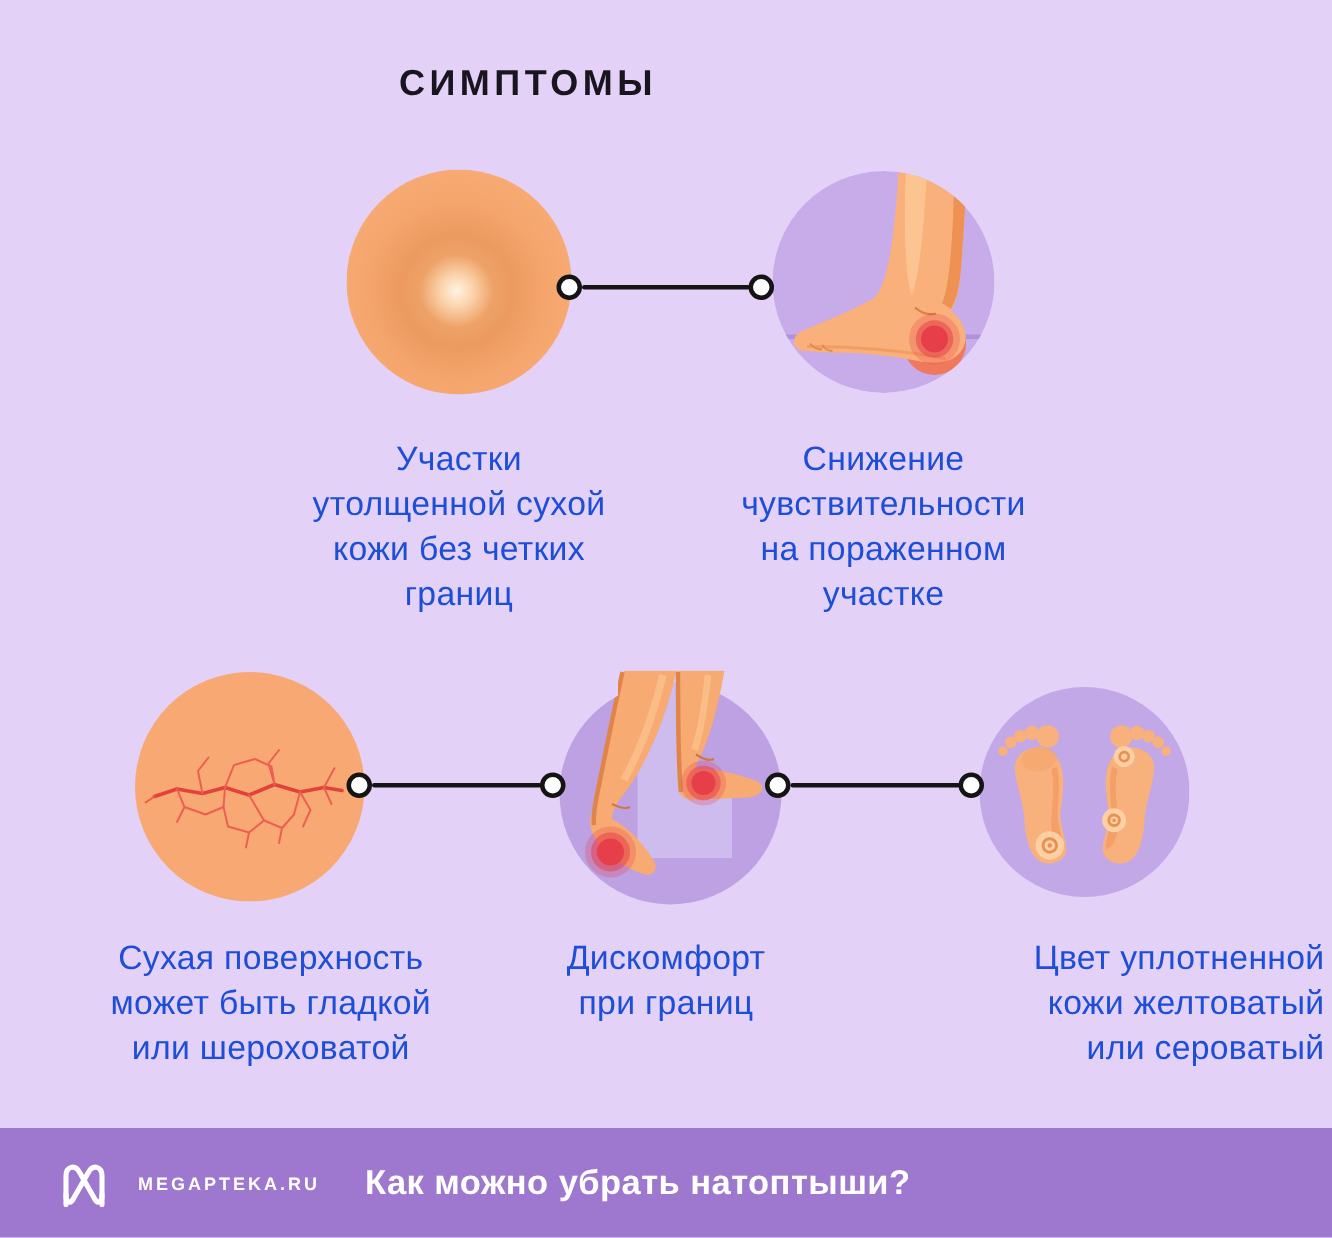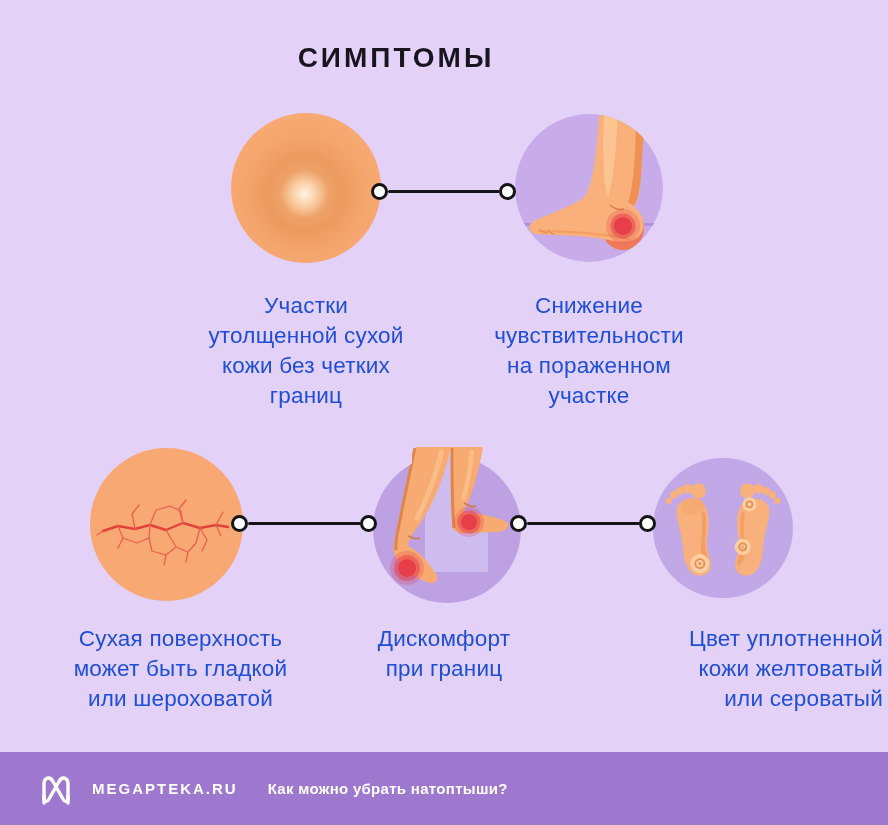--- a/index.html
+++ b/index.html
@@ -1,29 +1,29 @@
 <!DOCTYPE html>
 <html><head>
 <meta charset="utf-8">
 <style>
   html,body{margin:0;padding:0;}
   body{width:888px;height:825px;position:relative;overflow:hidden;
        background:#e3d1f7;font-family:"Liberation Sans",sans-serif;}
   .abs{position:absolute;}
   .title{left:0;top:42px;width:704px;text-align:center;
-         font-size:28px;font-weight:700;letter-spacing:3px;color:#18151f;padding-left:44px;}
+         font-size:24px;font-weight:700;letter-spacing:3px;color:#18151f;}
   .caption{text-align:center;white-space:pre-line;font-size:22.5px;line-height:30px;
            font-weight:500;color:#1d4ed8;letter-spacing:.2px;}
   .connector-line{height:3px;background:#141414;border-radius:2px;}
   .connector-ring{width:17px;height:17px;border:3.5px solid #141414;background:#ffffff;
                   border-radius:50%;box-sizing:border-box;}
   .footer{left:0;top:752px;width:888px;height:73px;background:#9d78ce;
           display:flex;align-items:center;}
-  .brand{margin-left:20px;color:#ffffff;font-size:15px;font-weight:700;letter-spacing:2px;}
-  .question{margin-left:30px;color:#ffffff;font-size:15px;font-weight:700;letter-spacing:.3px;}
+  .brand{margin-left:20px;color:#ffffff;font-size:12px;font-weight:700;letter-spacing:2px;}
+  .question{margin-left:30px;color:#ffffff;font-size:23px;font-weight:700;letter-spacing:.3px;}
   svg{display:block;}
 </style>
 </head>
 <body>
 
 <div class="abs title">СИМПТОМЫ</div>
 
 <svg class="abs" style="left:231px;top:113px;" width="150" height="150" viewBox="0 0 150 150">
   <defs>
     <radialGradient id="g1" cx="49%" cy="54%" r="54%">

